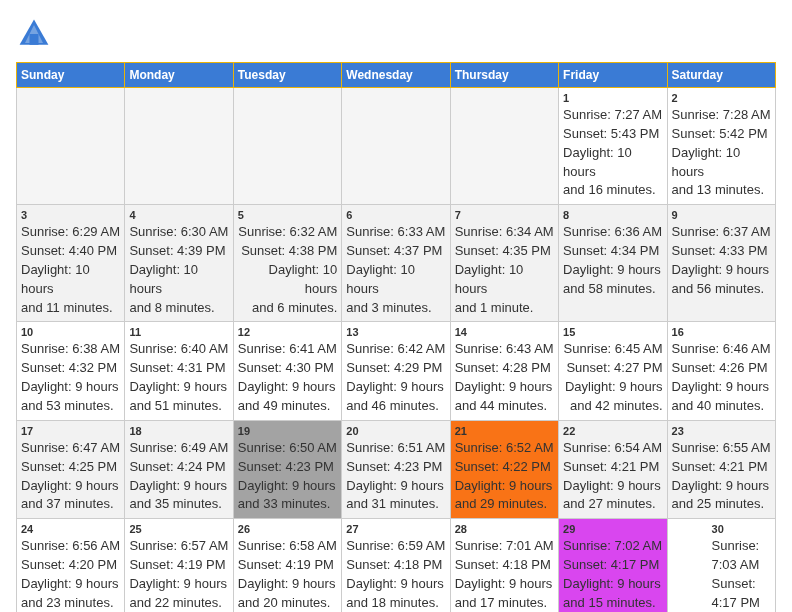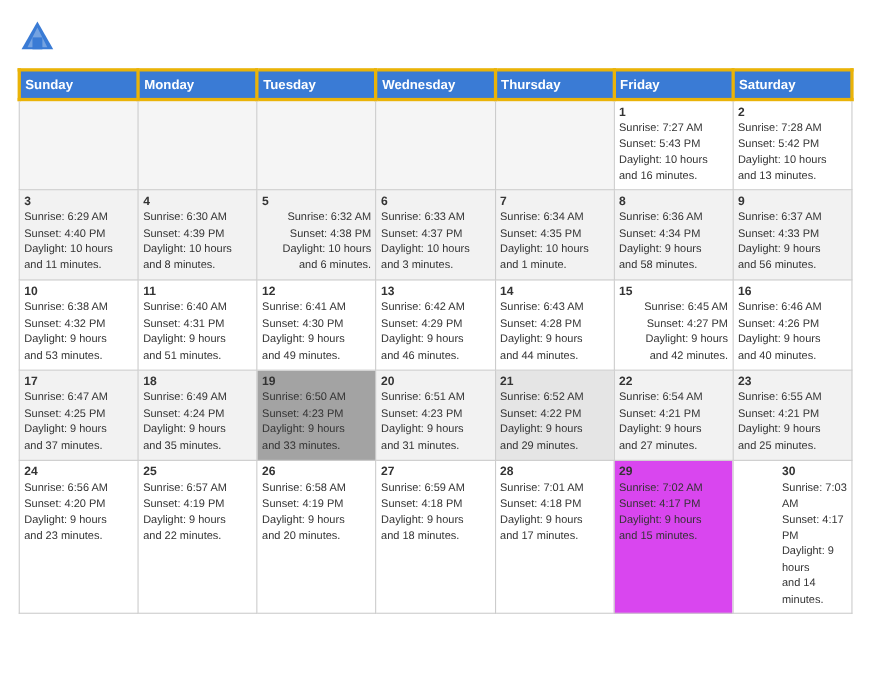--- a/index.html
+++ b/index.html
@@ -61,21 +61,21 @@
       width: 100%;
       border-collapse: collapse;
       table-layout: fixed;
     }
     .calendar th {
       background: #3a7bd5;
       color: #fff;
       font-size: 12px;
       font-weight: bold;
       padding: 5px 4px;
-      border: 3px solid #eab308;
+      border: 1px solid #eab308;
       text-align: left;
     }
     .calendar td {
       border: 1px solid #ccc;
       vertical-align: top;
       padding: 4px 4px;
       font-size: 9.5px;
       color: #333;
       height: 82px;
       background: #fff;
@@ -89,21 +89,21 @@
     .calendar tr:nth-child(even) td:not(.empty) {
       background: #f2f2f2;
     }
     .day-num {
       font-size: 11px;
       font-weight: bold;
       display: block;
       margin-bottom: 2px;
     }
     .day-info {
-      font-size: 10px;
+      font-size: 13px;
       line-height: 1.45;
       color: #333;
     }
   </style>
 </head>
 <body>
 
 <div class="page">
   <div class="header-area">
     <div class="logo">
@@ -281,21 +281,21 @@
 Daylight: 9 hours
 and 33 minutes.</div>
           </td>
           <td style="background: rgb(242, 242, 242);">
             <span class="day-num">20</span>
             <div class="day-info" style="white-space: pre-line;">Sunrise: 6:51 AM
 Sunset: 4:23 PM
 Daylight: 9 hours
 and 31 minutes.</div>
           </td>
-          <td style="background: #e5e5e5;">
+          <td style="background: #f97316;">
             <span class="day-num">21</span>
             <div class="day-info" style="white-space: pre-line;">Sunrise: 6:52 AM
 Sunset: 4:22 PM
 Daylight: 9 hours
 and 29 minutes.</div>
           </td>
           <td style="background: rgb(242, 242, 242);">
             <span class="day-num">22</span>
             <div class="day-info" style="white-space: pre-line;">Sunrise: 6:54 AM
 Sunset: 4:21 PM

